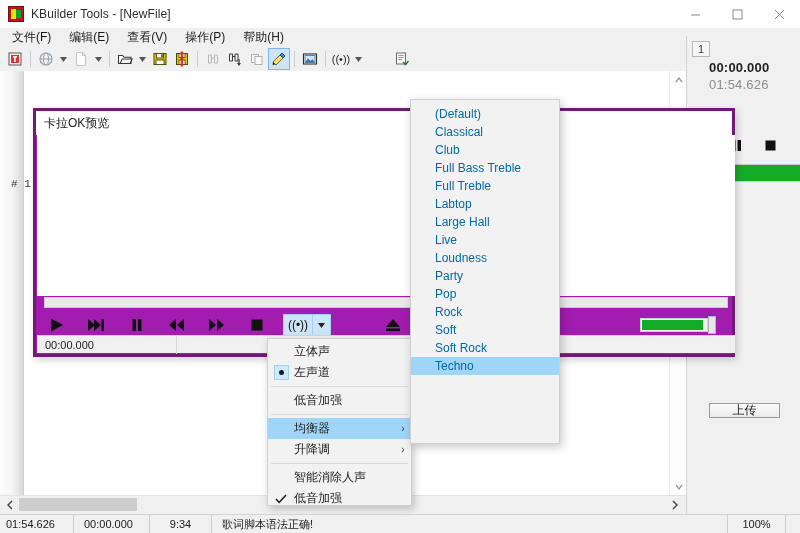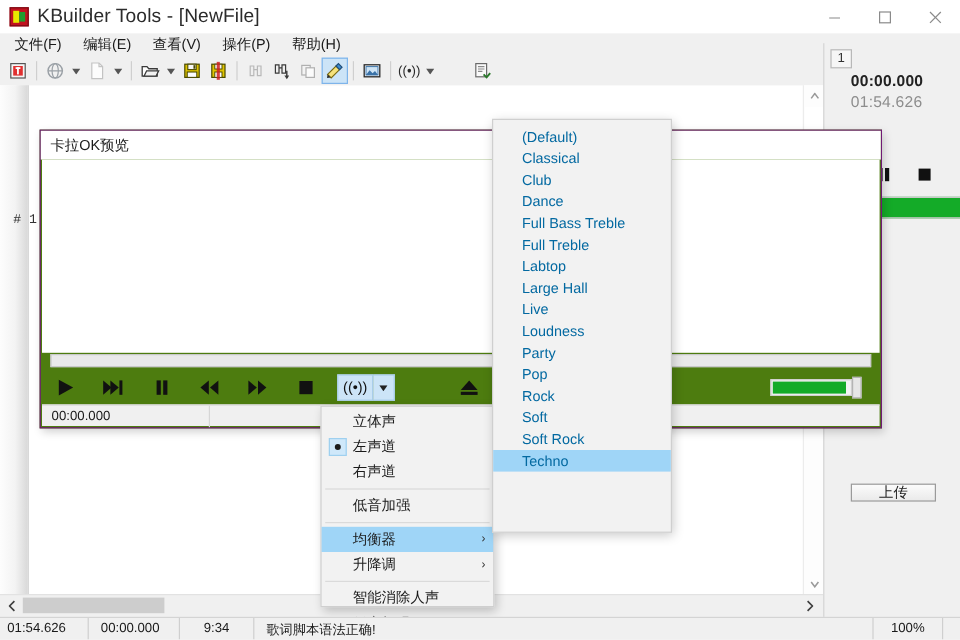--- a/index.html
+++ b/index.html
@@ -32,21 +32,21 @@
   }
   .app-icon::before {
     content: ""; position: absolute; left: 2px; top: 2px;
     width: 5px; height: 10px; background: #e8e800;
   }
   .app-icon::after {
     content: ""; position: absolute; right: 2px; top: 3px;
     width: 5px; height: 8px; background: #1f9c2f;
   }
   .title-text {
-    color: #2b2b2b; font-size: 16px; letter-spacing: .1px;
+    color: #2b2b2b; font-size: 12px; letter-spacing: .1px;
   }
   .win-btns {
     position: absolute; right: 0; top: 0; height: 28px;
     display: flex; align-items: center;
   }
   .win-btn {
     width: 42px; height: 28px;
     display: flex; align-items: center; justify-content: center;
     color: #8a8a8a;
   }
@@ -176,22 +176,22 @@
   .hscroll .arr.r { right: 4px; }
   .hthumb {
     position: absolute; left: 19px; top: 2px; width: 118px; height: 13px;
     background: #cdcdcd;
   }
 
   
   .player-win {
     position: absolute; left: 33px; top: 108px;
     width: 702px; height: 249px;
-    background: #4d7c0f;
-    border: 1px solid #701a75;
+    background: #a21caf;
+    border: 3px solid #701a75;
     box-shadow: 2px 3px 7px rgba(0,0,0,.18);
     box-sizing: border-box;
   }
   .player-title {
     position: absolute; left: 0; top: 0; width: 100%; height: 24px;
     background: #ffffff;
     display: flex; align-items: center;
     box-sizing: border-box;
   }
   .player-title span { margin-left: 8px; font-size: 12px; color: #1a1a1a; }
@@ -631,25 +631,20 @@
     </div>
     <div class="ctx-row">
       <div class="ctx-mark">
         <span class="radio-dot">
             <i></i>
           </span>
       </div>
       <div class="ctx-label">左声道</div>
       <div class="ctx-sub"></div>
     </div>
-    <div class="ctx-row">
-      <div class="ctx-mark"></div>
-      <div class="ctx-label">右声道</div>
-      <div class="ctx-sub"></div>
-    </div>
     <div class="ctx-sep"></div>
     <div class="ctx-row">
       <div class="ctx-mark"></div>
       <div class="ctx-label">低音加强</div>
       <div class="ctx-sub"></div>
     </div>
     <div class="ctx-sep"></div>
     <div class="ctx-row sel">
       <div class="ctx-mark"></div>
       <div class="ctx-label">均衡器</div>
@@ -674,21 +669,20 @@
       </div>
       <div class="ctx-label">低音加强</div>
       <div class="ctx-sub"></div>
     </div>
   </div>
 
   <div class="eq-menu" id="eq-menu">
       <div class="eq-row">(Default)</div>
       <div class="eq-row">Classical</div>
       <div class="eq-row">Club</div>
-      <div class="eq-row">Dance</div>
       <div class="eq-row">Full Bass  Treble</div>
       <div class="eq-row">Full Treble</div>
       <div class="eq-row">Labtop</div>
       <div class="eq-row">Large Hall</div>
       <div class="eq-row">Live</div>
       <div class="eq-row">Loudness</div>
       <div class="eq-row">Party</div>
       <div class="eq-row">Pop</div>
       <div class="eq-row">Rock</div>
       <div class="eq-row">Soft</div>

